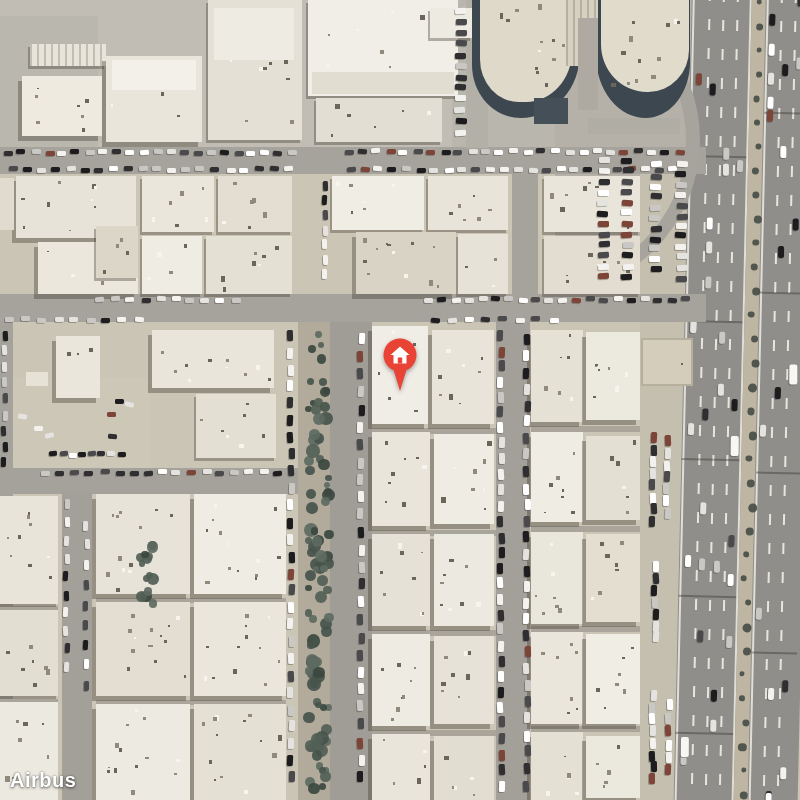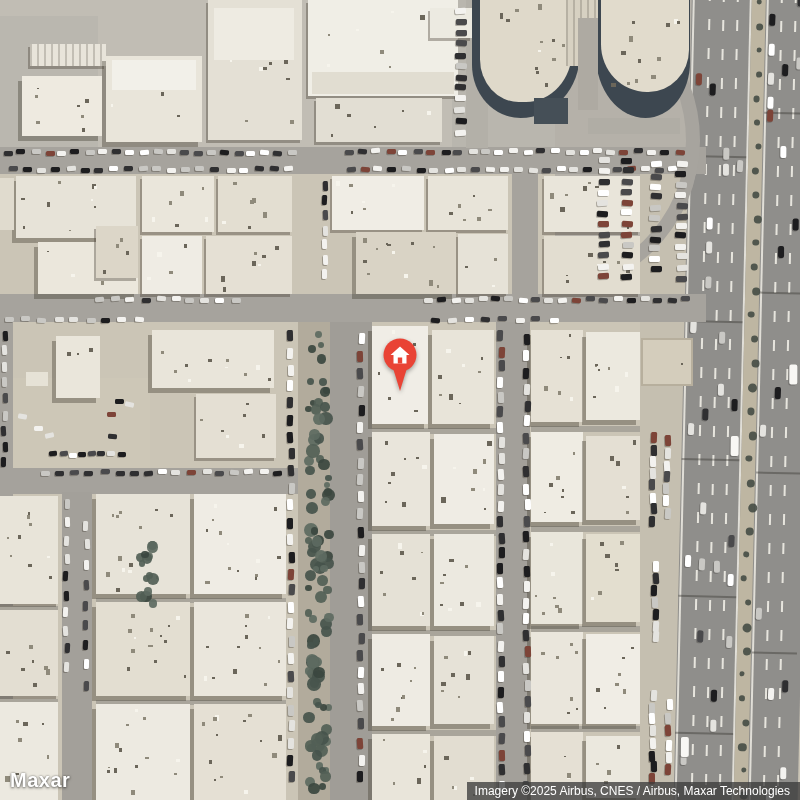--- a/index.html
+++ b/index.html
@@ -30,23 +30,22 @@
 
   <div class="marker" style="left: 380px; top: 336px;">
     <svg width="40" height="57" viewBox="0 0 40 57">
       <polygon points="13,32 27,32 20,55" fill="#e94335"></polygon>
       <circle cx="20" cy="19" r="16.5" fill="#e94335"></circle>
       <path d="M20 10.5 L29.5 19 L26.5 19 L26.5 27.5 L13.5 27.5 L13.5 19 L10.5 19 Z" fill="#ffffff"></path>
       <rect x="17.8" y="21.5" width="4.4" height="6" fill="#e94335"></rect>
     </svg>
   </div>
 
-  <div class="overlay-logo">Maxar</div>
+  <div class="overlay-logo">Airbus</div>
 
-  <div class="overlay-attr">Imagery ©2025 Airbus, CNES / Airbus, Maxar Technologies</div>
 <div style="position: absolute; left: 0px; top: 0px; width: 800px; height: 800px; background: rgb(203, 197, 182);"></div>
     <div style="position: absolute; left: 0px; top: 0px; width: 700px; height: 148px; background: rgb(193, 189, 180);"></div>
     <div style="position: absolute; left: 0px; top: 16px; width: 98px; height: 132px; background: rgb(186, 183, 175);"></div>
     <div style="position: absolute; left: 452px; top: 0px; width: 104px; height: 148px; background: rgb(185, 182, 174);"></div>
     <div style="position: absolute; left: 555px; top: 0px; width: 150px; height: 300px; background: rgb(181, 177, 169);"></div>
     <div style="position: absolute; left: 640px; top: 148px; width: 62px; height: 652px; background: rgb(197, 191, 176);"></div>
     <div style="position: absolute; left: 0px; top: 378px; width: 150px; height: 100px; background: rgb(205, 199, 183);"></div>
     <div style="position: absolute; left: 692px; top: -10px; width: 124px; height: 826px; background: rgb(143, 142, 139); transform: rotate(1.3deg); transform-origin: 0px 0px; overflow: hidden;">
       <div style="position: absolute; left: 1px; top: 0px; width: 1.6px; height: 100%; background: rgba(238, 236, 228, 0.85);"></div>
       <div style="position: absolute; left: 58px; top: 0px; width: 1.6px; height: 100%; background: rgba(238, 236, 228, 0.85);"></div>

